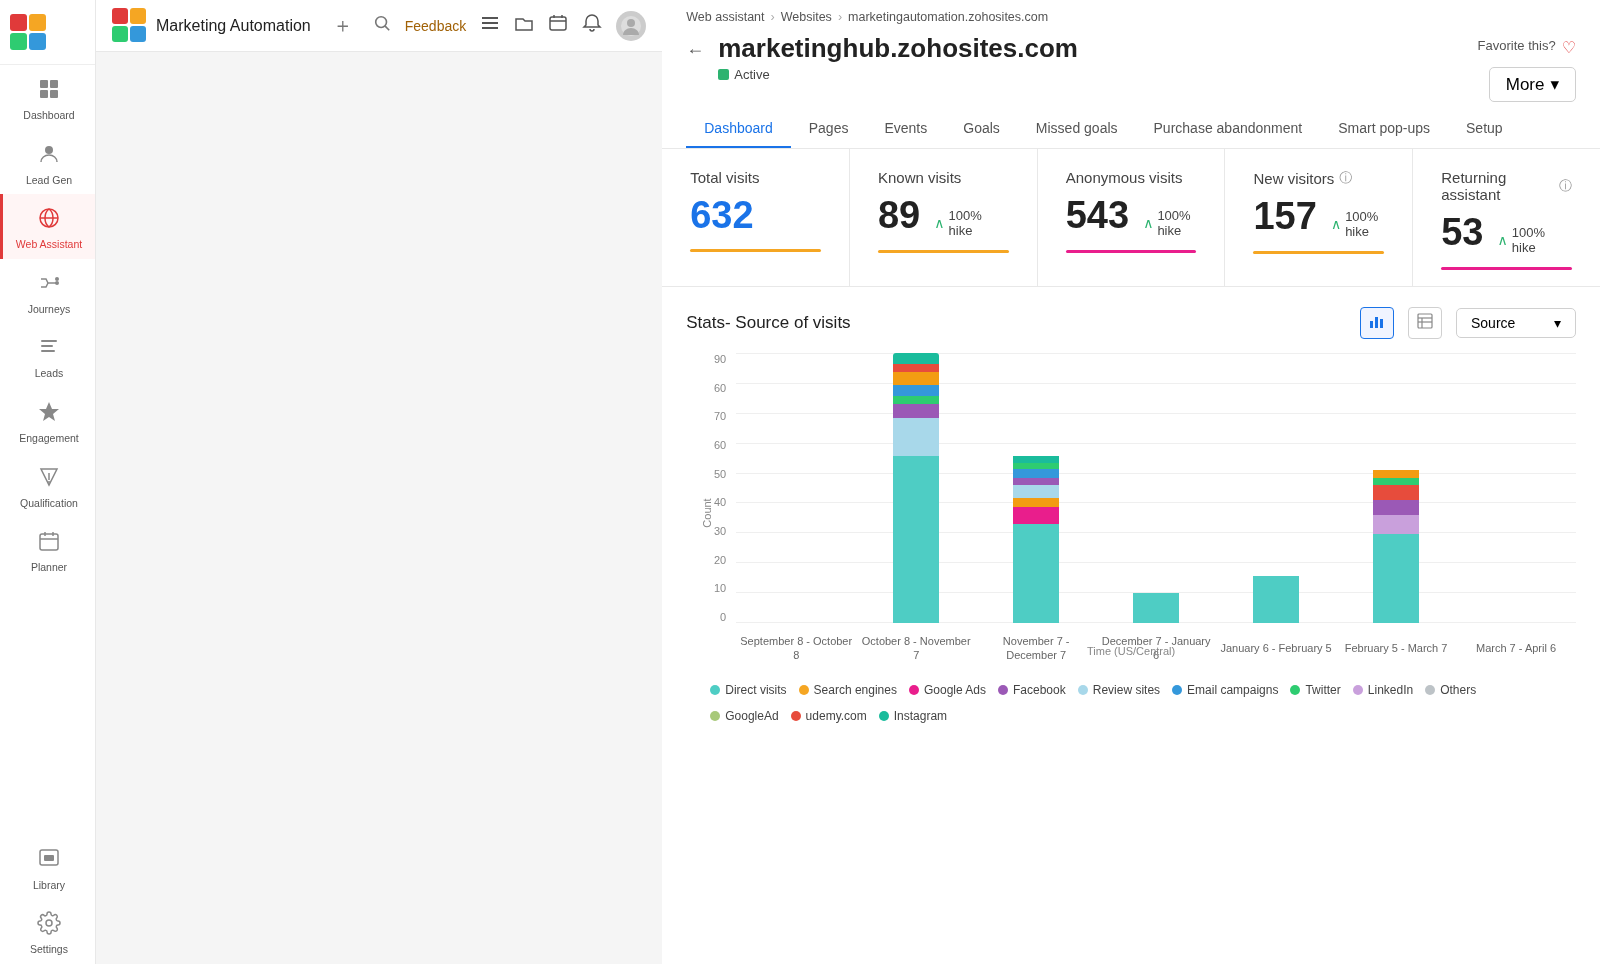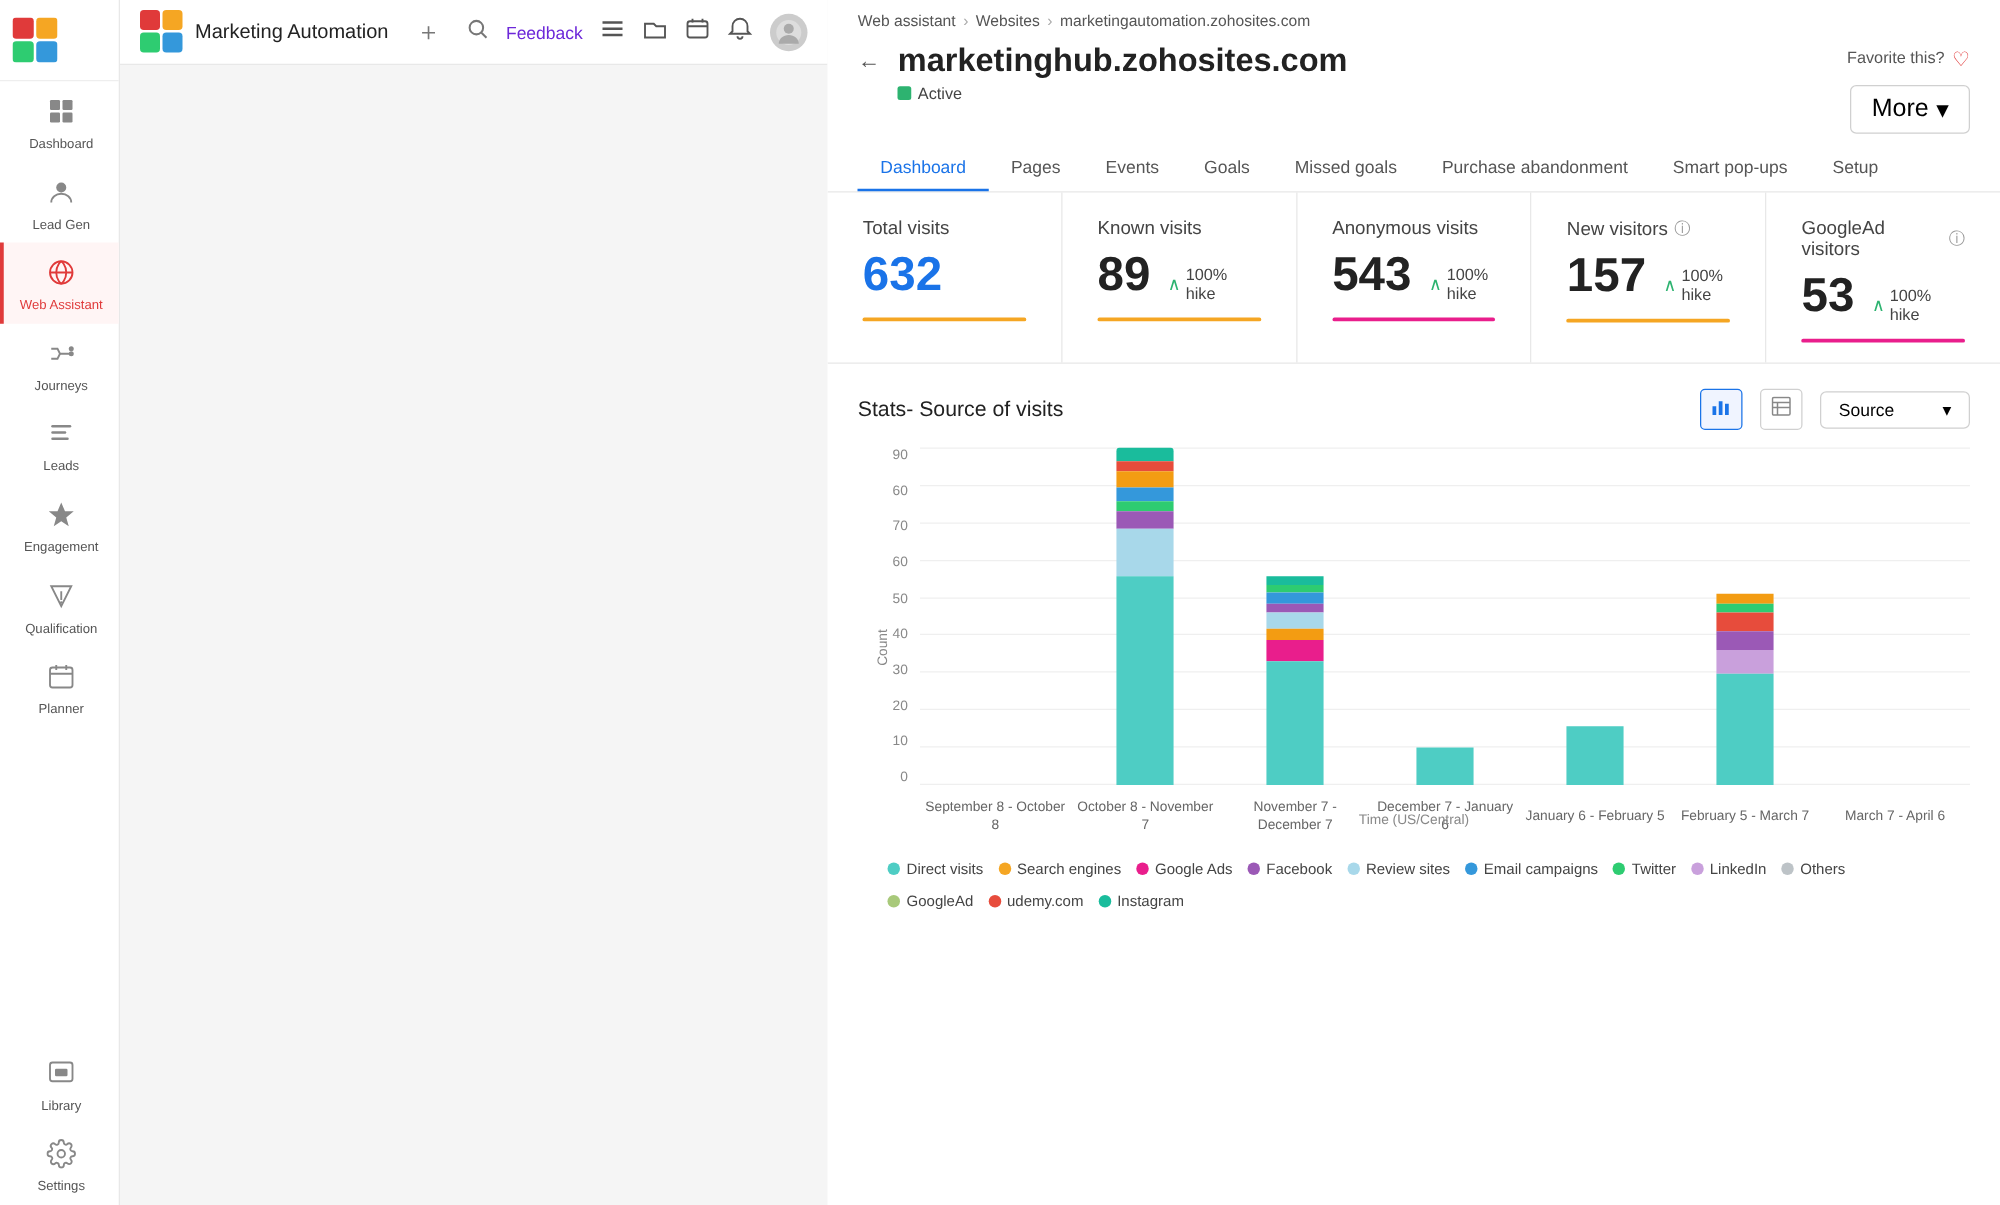--- a/index.html
+++ b/index.html
@@ -98,21 +98,21 @@
       cursor: pointer;
       padding: 2px 6px;
     }
     .topbar-right {
       margin-left: auto;
       display: flex;
       align-items: center;
       gap: 14px;
     }
     .feedback-link {
-      color: #6d28d9;
+      color: #a16207;
       font-size: 14px;
       font-weight: 500;
       cursor: pointer;
       text-decoration: none;
     }
     .topbar-icon {
       font-size: 18px;
       color: #555;
       cursor: pointer;
     }
@@ -183,21 +183,21 @@
       width: 11px;
       height: 11px;
       border-radius: 2px;
       background: #2db370;
     }
     .more-btn {
       background: #fff;
       border: 1px solid #d0d0d0;
       border-radius: 5px;
       padding: 6px 16px;
-      font-size: 20px;
+      font-size: 17px;
       cursor: pointer;
       display: flex;
       align-items: center;
       gap: 6px;
       margin-top: 4px;
     }
     .favorite-section {
       display: flex;
       align-items: flex-start;
       gap: 6px;
@@ -696,21 +696,21 @@
           <span class="stat-hike">
             <span class="hike-arrow">∧</span>
             <span>100% hike</span>
           </span>
         </div>
         <div class="stat-bar bar-gold"></div>
       </div>
 
       <div class="stat-card">
         <div class="stat-label">
-          <span>GoogleAd visitors</span>
+          <span>Returning assistant</span>
           <span class="stat-info-icon">ⓘ</span>
         </div>
         <div class="stat-value-row">
           <span class="stat-value dark">53</span>
           <span class="stat-hike">
             <span class="hike-arrow">∧</span>
             <span>100% hike</span>
           </span>
         </div>
         <div class="stat-bar bar-magenta"></div>

